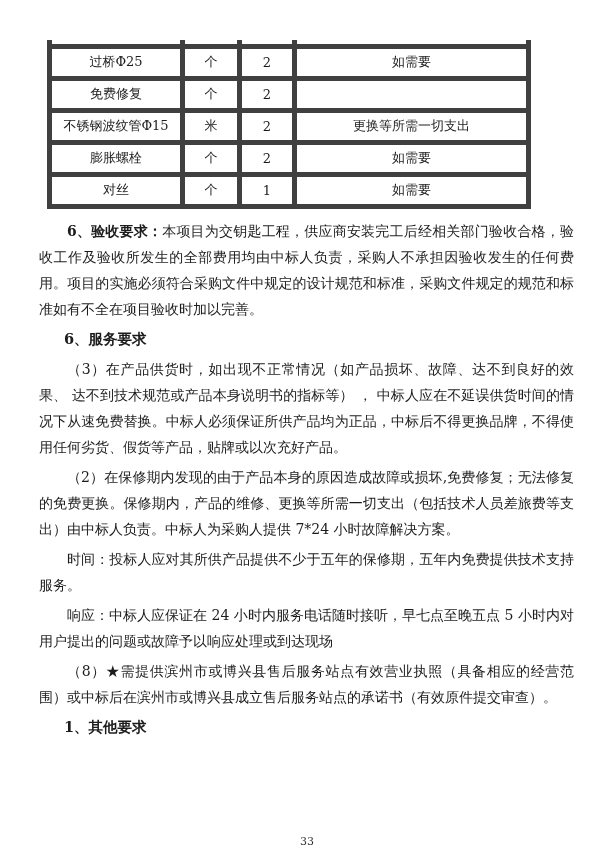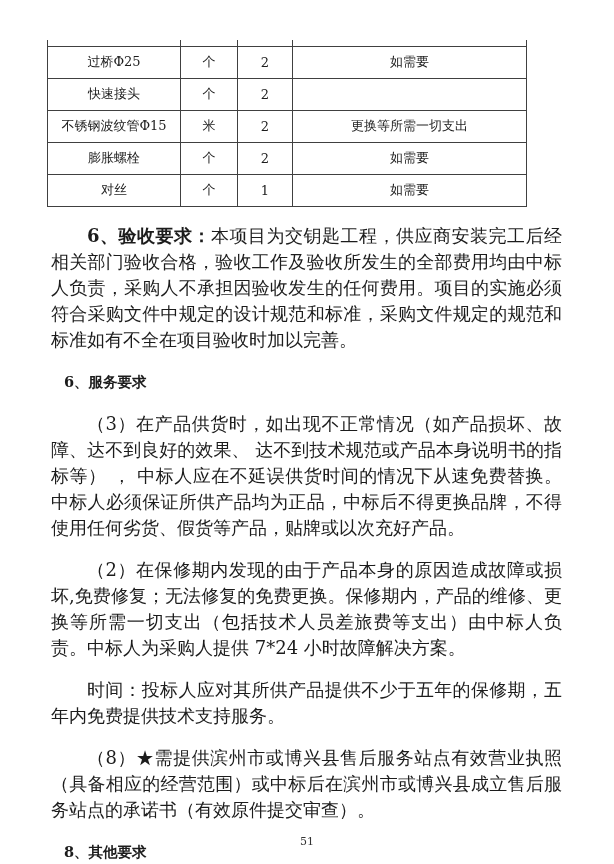--- a/index.html
+++ b/index.html
@@ -18,21 +18,21 @@
     padding: 40px 36px 0 35px;
   }
   
   table.doc-table {
     border-collapse: collapse;
     table-layout: fixed;
     margin-left: 12px;
     width: 479px;
   }
   table.doc-table td {
-    border: 1px solid #404040;
+    border: 5px solid #404040;
     font-size: 13px;
     text-align: center;
     vertical-align: middle;
     padding: 0 2px;
     height: 32px;
     overflow: hidden;
     white-space: nowrap;
   }
   table.doc-table tr.cut-row td {
     border-top: none;
@@ -41,25 +41,25 @@
   }
   .col-name { width: 133px; }
   .col-unit { width: 57px; }
   .col-qty  { width: 55px; }
   .col-note { width: 234px; }
   
   .bodytext {
     margin-top: 9px;
   }
   .para {
-    font-size: 18px;
+    font-size: 14px;
     line-height: 26px;
     text-align: justify;
     text-indent: 2em;
-    margin: 16px;
+    margin: 4px;
   }
   .para .lead { font-weight: bold; }
   .heading {
     font-size: 14.5px;
     font-weight: bold;
     line-height: 26px;
     text-indent: 2em;
     margin: 3px 0 2px 0;
   }
   
@@ -93,21 +93,21 @@
           <td></td>
           <td></td>
         </tr>
         <tr>
           <td>过桥Φ25</td>
           <td>个</td>
           <td>2</td>
           <td>如需要</td>
         </tr>
         <tr>
-          <td>快速接头</td>
+          <td>免费修复</td>
           <td>个</td>
           <td>2</td>
           <td></td>
         </tr>
         <tr>
           <td>不锈钢波纹管Φ15</td>
           <td>米</td>
           <td>2</td>
           <td>更换等所需一切支出</td>
         </tr>
@@ -127,21 +127,22 @@
     </table>
 
     <div class="bodytext">
       <p class="para"><span class="lead">6、验收要求：</span><span>本项目为交钥匙工程，供应商安装完工后经相关部门验收合格，验收工作及验收所发生的全部费用均由中标人负责，采购人不承担因验收发生的任何费用。项目的实施必须符合采购文件中规定的设计规范和标准，采购文件规定的规范和标准如有不全在项目验收时加以完善。</span></p>
 
       <h3 class="heading">6、服务要求</h3>
 
       <p class="para">（3）在产品供货时，如出现不正常情况（如产品损坏、故障、达不到良好的效果、 达不到技术规范或产品本身说明书的指标等） ， 中标人应在不延误供货时间的情况下从速免费替换。中标人必须保证所供产品均为正品，中标后不得更换品牌，不得使用任何劣货、假货等产品，贴牌或以次充好产品。</p>
       <p class="para">（2）在保修期内发现的由于产品本身的原因造成故障或损坏,免费修复；无法修复的免费更换。保修期内，产品的维修、更换等所需一切支出（包括技术人员差旅费等支出）由中标人负责。中标人为采购人提供 7*24 小时故障解决方案。</p>
       <p class="para">时间：投标人应对其所供产品提供不少于五年的保修期，五年内免费提供技术支持服务。</p>
+      <p class="para">响应：中标人应保证在 24 小时内服务电话随时接听，早七点至晚五点 5 小时内对用户提出的问题或故障予以响应处理或到达现场</p>
       <p class="para">（8）★需提供滨州市或博兴县售后服务站点有效营业执照（具备相应的经营范围）或中标后在滨州市或博兴县成立售后服务站点的承诺书（有效原件提交审查）。</p>
 
-      <h3 class="heading">8、其他要求</h3>
+      <h3 class="heading">1、其他要求</h3>
 
     </div>
   </div>
 
-  <div class="page-number">51</div>
+  <div class="page-number">33</div>
 </div>
 
 </body></html>

